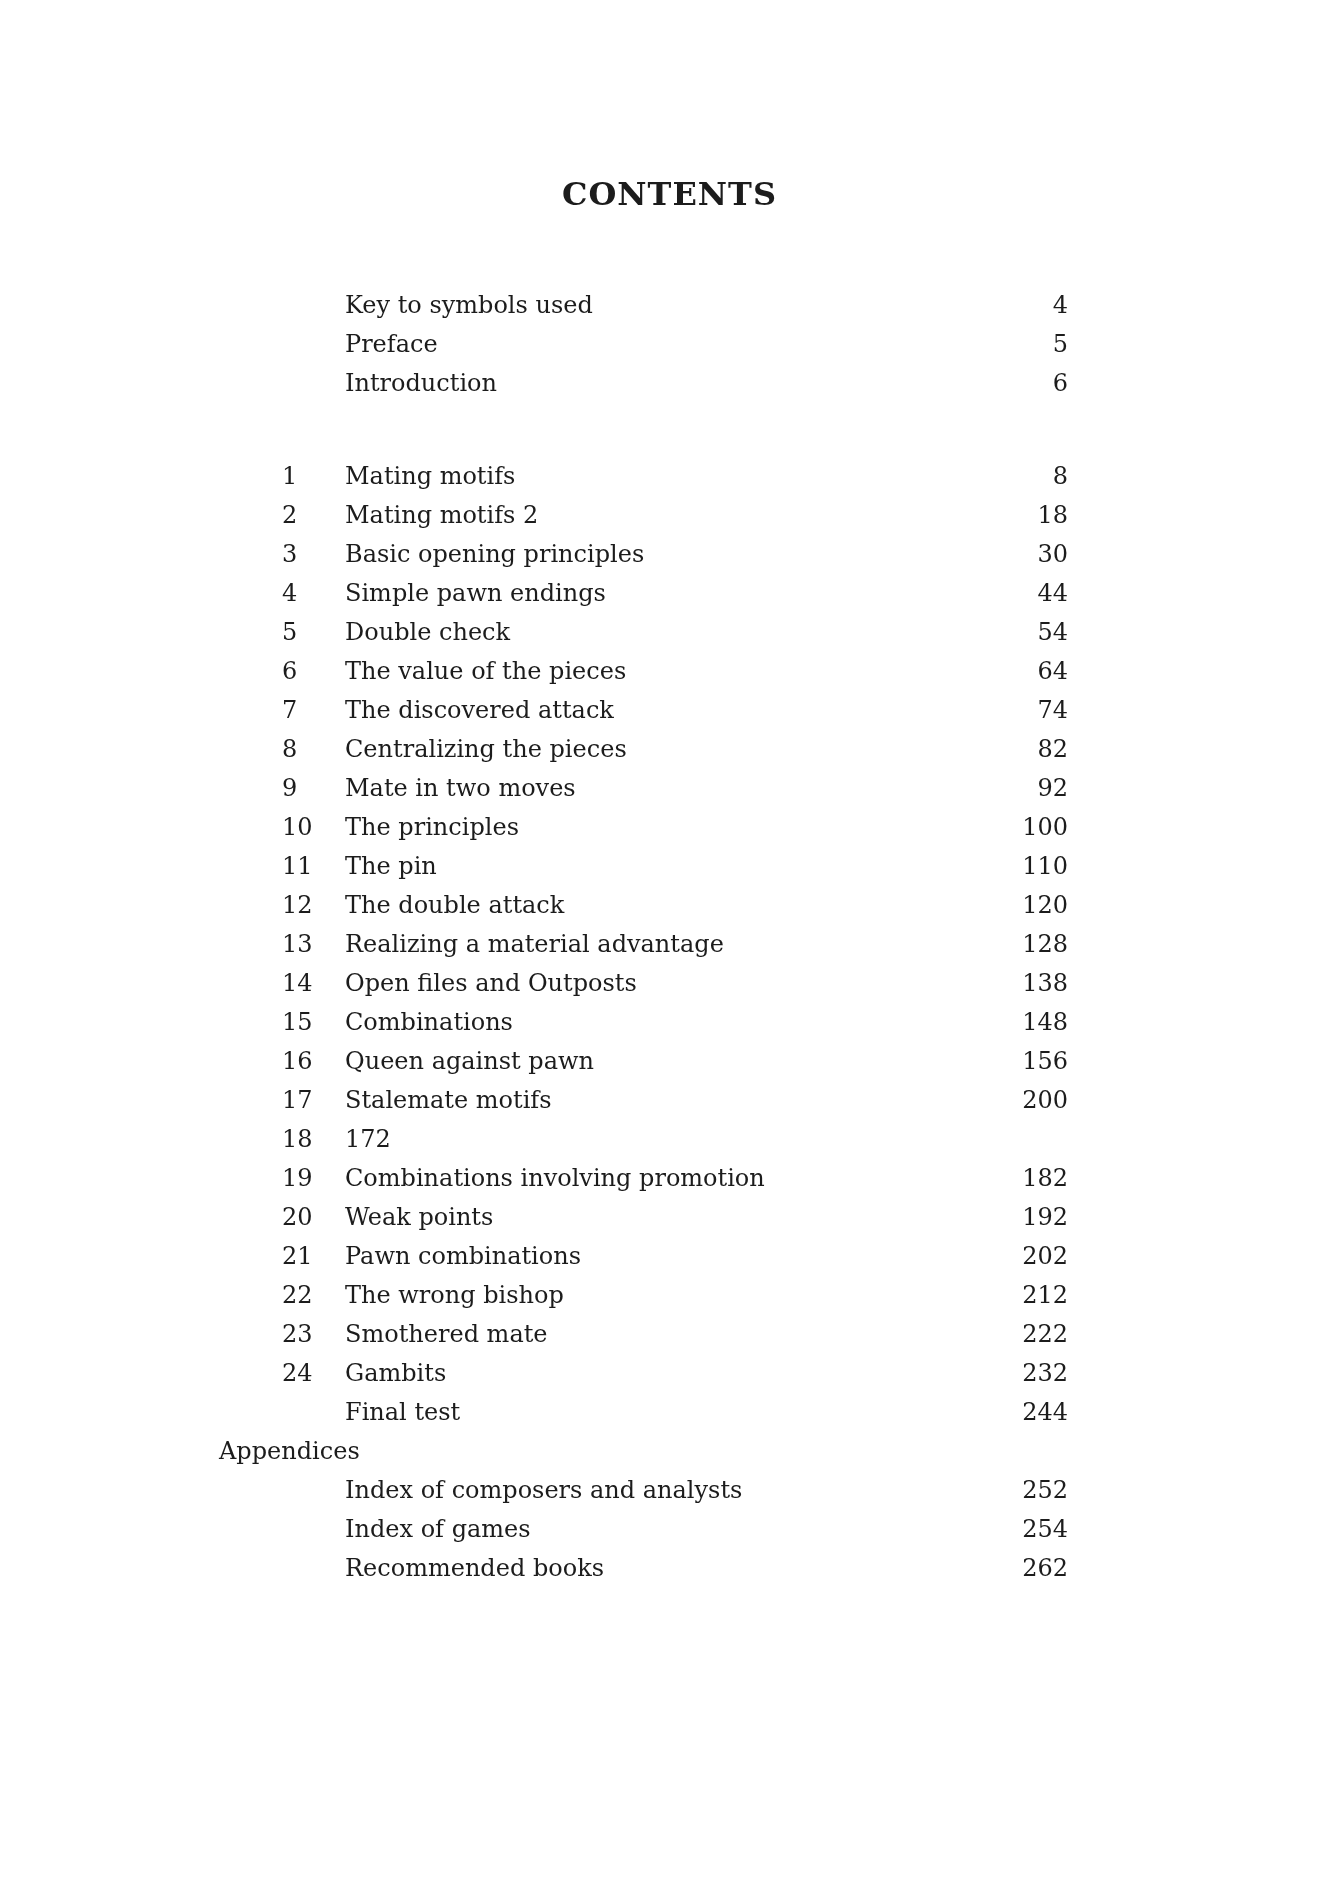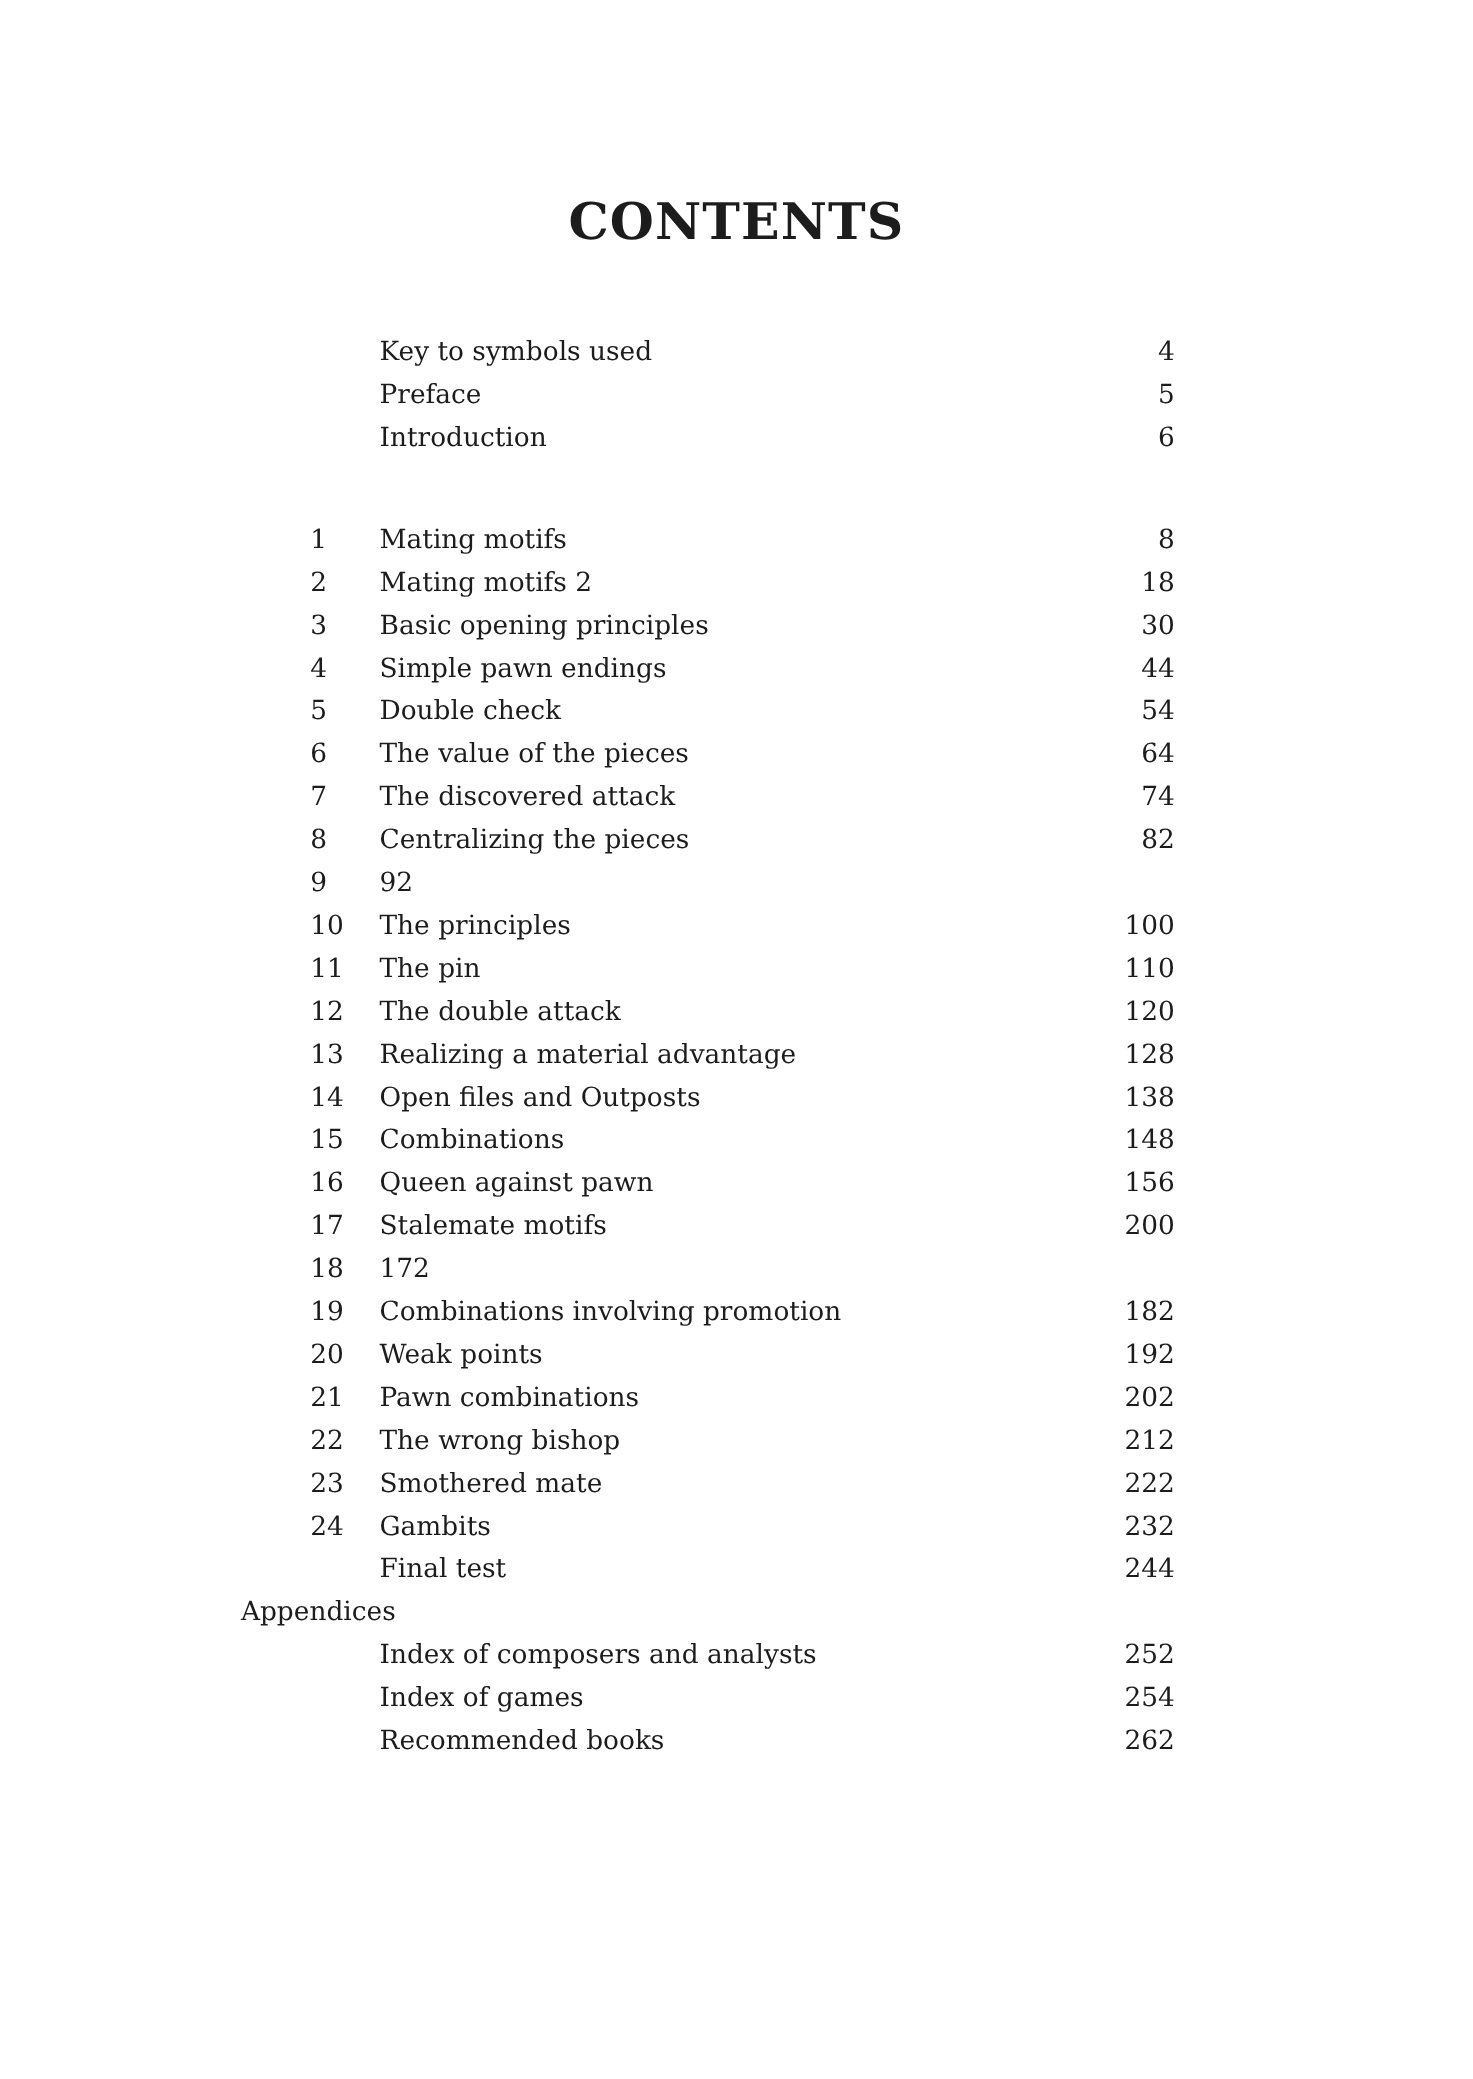--- a/index.html
+++ b/index.html
@@ -11,21 +11,21 @@
     body {
       width: 1339px;
       height: 1890px;
       font-family: "DejaVu Serif", "Liberation Serif", serif;
       color: #1c1c1c;
       overflow: hidden;
     }
     .page-title {
       margin-top: 178px;
       text-align: center;
-      font-size: 46px;
+      font-size: 32px;
       line-height: 1;
       font-weight: bold;
       letter-spacing: 1px;
     }
     .toc {
       margin-left: 282px;
       width: 786px;
       margin-top: 76px;
       font-size: 24px;
     }
@@ -112,20 +112,21 @@
         <span class="label">The discovered attack</span>
         <span class="page">74</span>
       </div>
       <div class="row">
         <span class="num">8</span>
         <span class="label">Centralizing the pieces</span>
         <span class="page">82</span>
       </div>
       <div class="row">
         <span class="num">9</span>
+        <span class="label">Mate in two moves</span>
         <span class="page">92</span>
       </div>
       <div class="row">
         <span class="num">10</span>
         <span class="label">The principles</span>
         <span class="page">100</span>
       </div>
       <div class="row">
         <span class="num">11</span>
         <span class="label">The pin</span>

